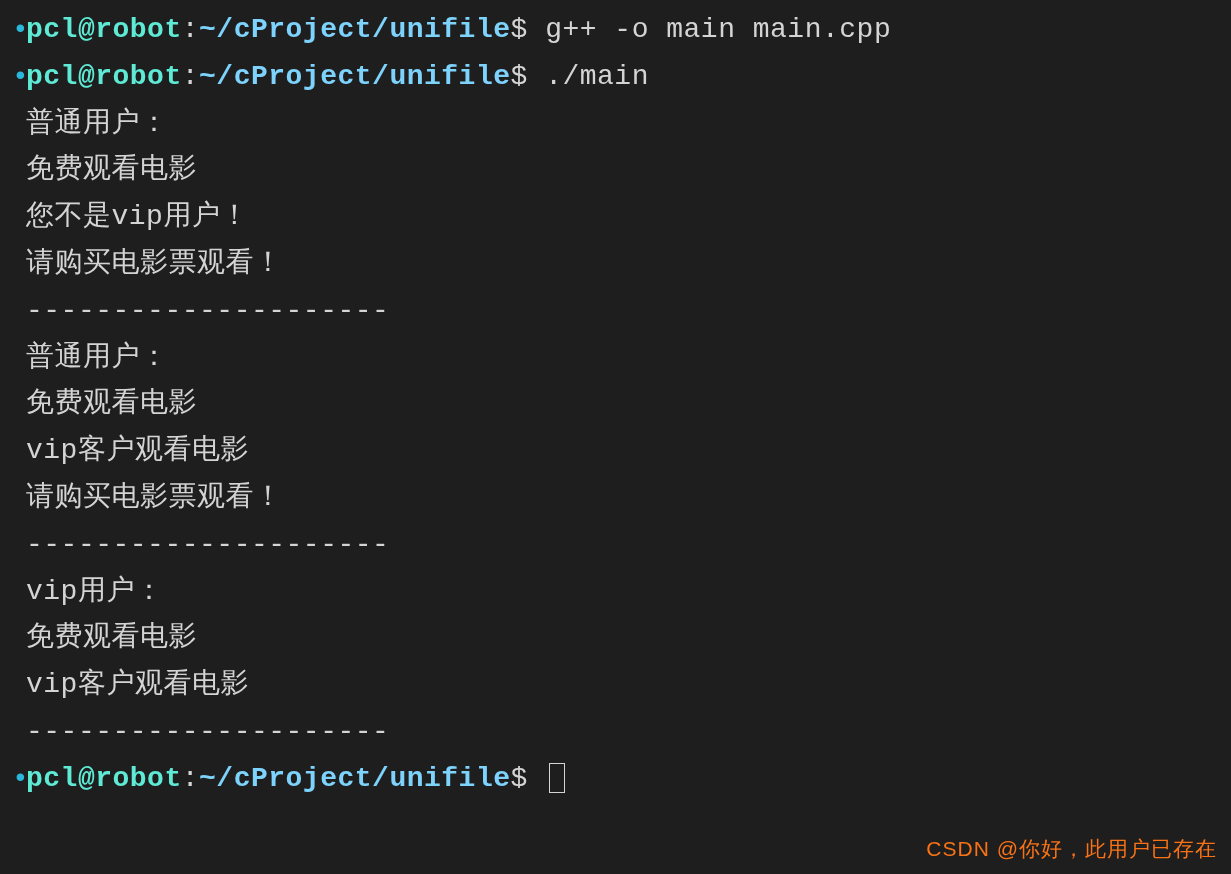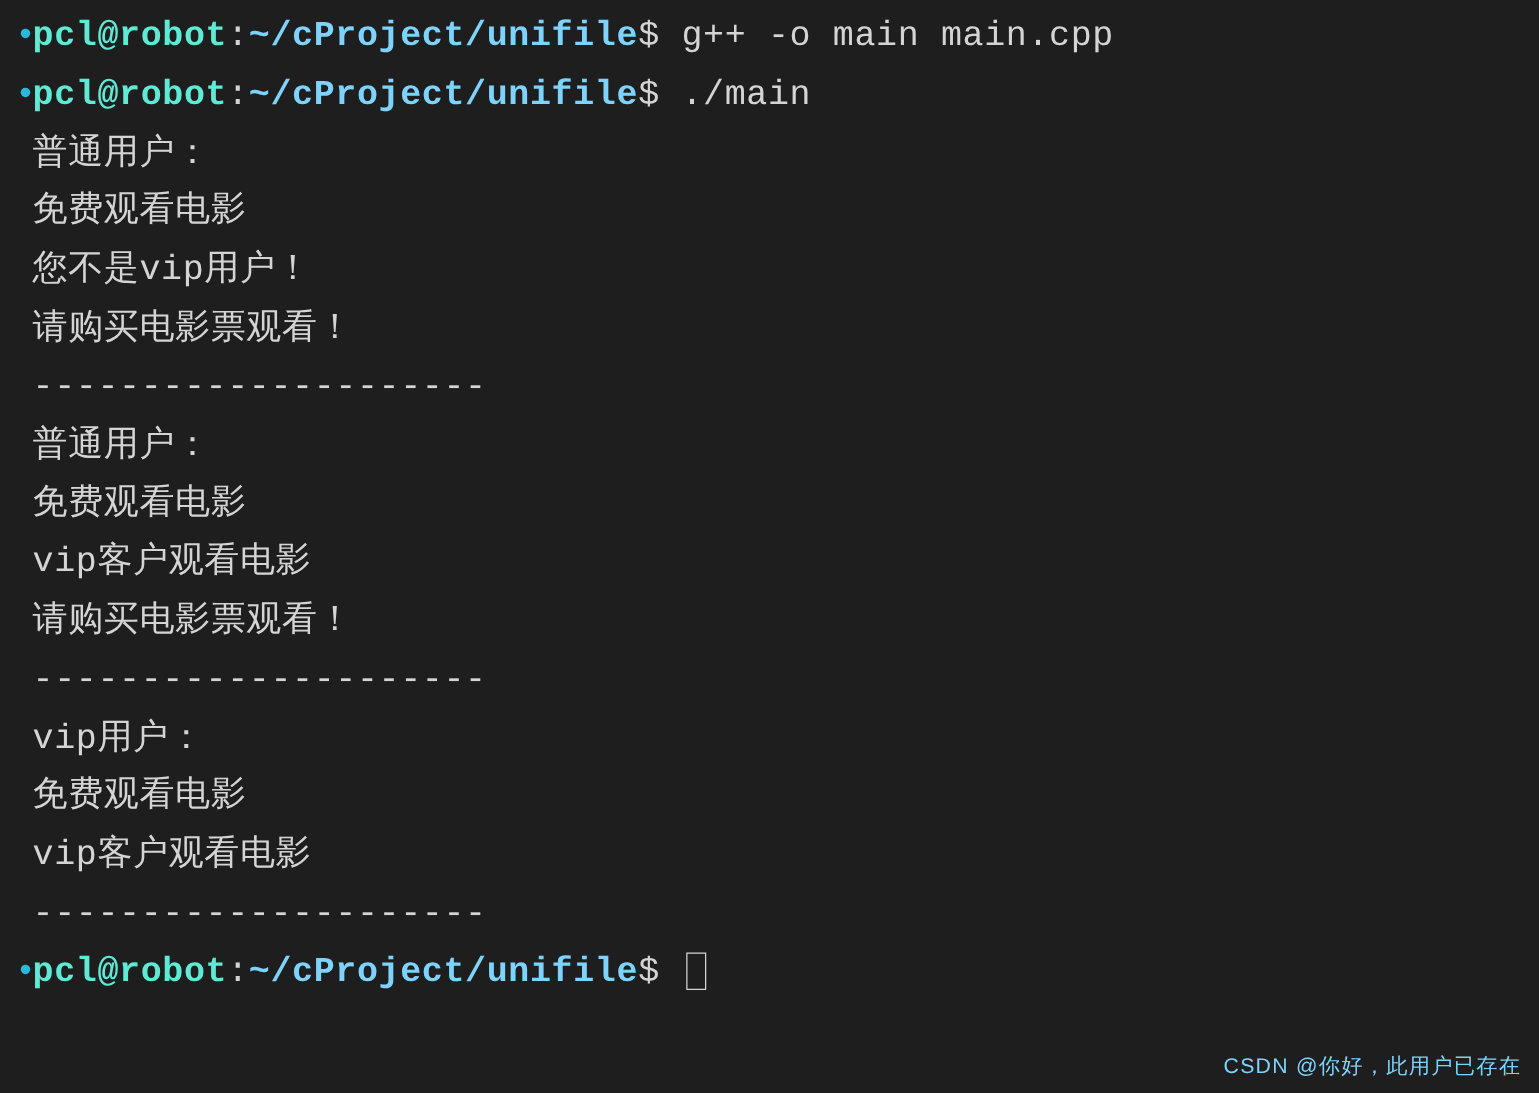--- a/index.html
+++ b/index.html
@@ -57,22 +57,22 @@
       width: 16px;
       height: 30px;
       border: 1px solid #d4d4d4;
       vertical-align: middle;
       margin-left: 4px;
     }
     .watermark {
       position: absolute;
       bottom: 8px;
       right: 14px;
-      color: #7dd3fc;
-      font-size: 17px;
+      color: #f97316;
+      font-size: 21px;
       font-family: sans-serif;
       letter-spacing: 1px;
     }
   </style>
 </head>
 <body>
 
 <div>
   <div class="terminal-line"><span class="bullet">•</span><span class="user-host">pcl@robot</span><span class="colon">:</span><span class="path">~/cProject/unifile</span><span class="dollar">$</span> <span class="command">g++ -o main main.cpp</span></div>
   <div class="terminal-line"><span class="bullet">•</span><span class="user-host">pcl@robot</span><span class="colon">:</span><span class="path">~/cProject/unifile</span><span class="dollar">$</span> <span class="command">./main</span></div>

